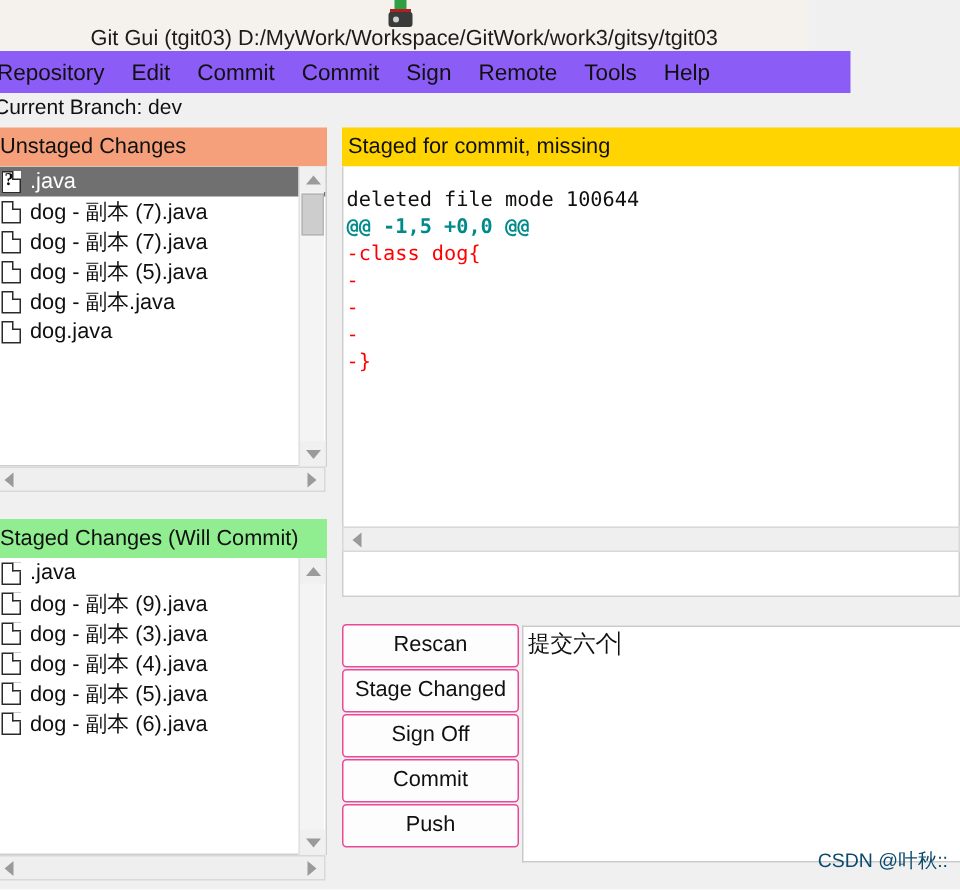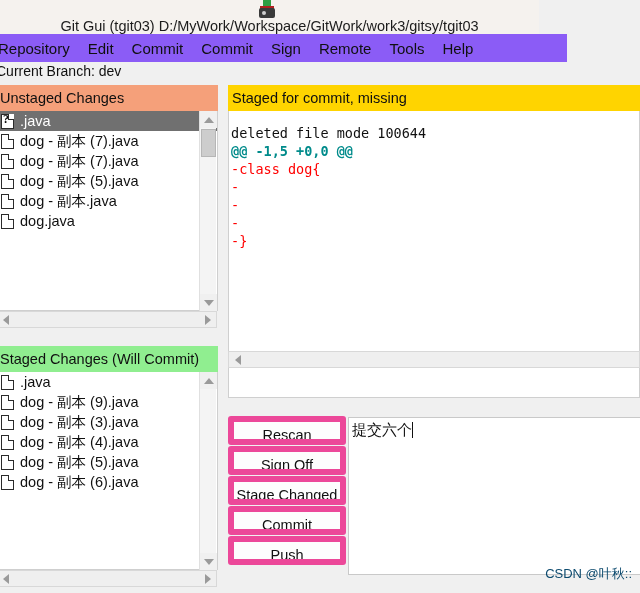--- a/index.html
+++ b/index.html
@@ -285,21 +285,21 @@
     position: absolute;
     left: 228px; top: 416px;
     width: 118px;
   }
   .gbtn {
     display: block;
     width: 118px;
     height: 29px;
     margin-bottom: 1px;
     background: #fdfdfd;
-    border: 6px solid #ec4899;
+    border: 1px solid #ec4899;
     border-radius: 3px;
     font-family: "Liberation Sans", sans-serif;
     font-size: 14.5px;
     color: #101010;
     text-align: center;
     line-height: 27px;
     cursor: default;
     white-space: nowrap;
     overflow: hidden;
   }
@@ -482,22 +482,22 @@
     </div>
     <div class="hscroll" style="left:0px; top:266px; width:412px;">
       <div class="arrow left">
           <span class="tri-left"></span>
         </div>
     </div>
   </div>
 
   <div class="btn-col">
     <div class="gbtn">Rescan</div>
+    <div class="gbtn">Stage Changed</div>
     <div class="gbtn">Sign Off</div>
-    <div class="gbtn">Stage Changed</div>
     <div class="gbtn">Commit</div>
     <div class="gbtn">Push</div>
   </div>
 
   <div class="commit-box">
     <span class="commit-text">提交六个</span><span class="caret"></span>
   </div>
 
   <div class="watermark">CSDN @叶秋::</div>
 

